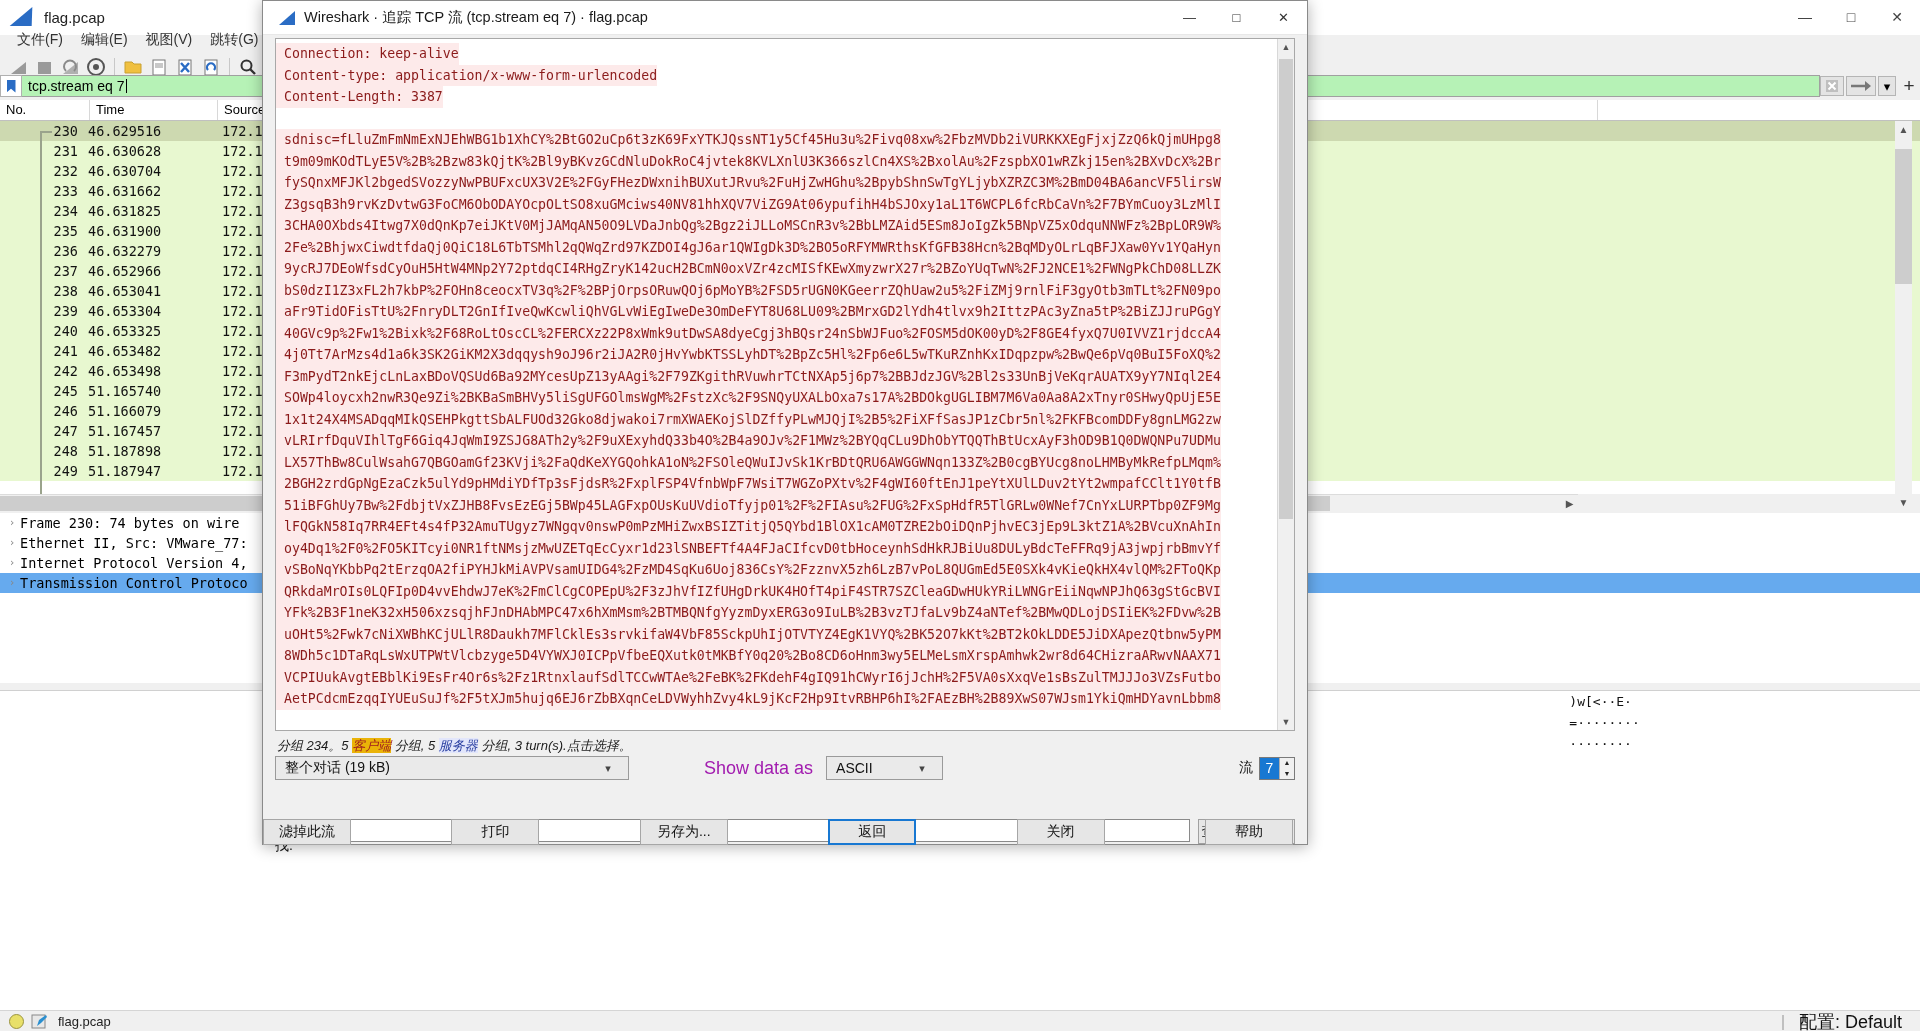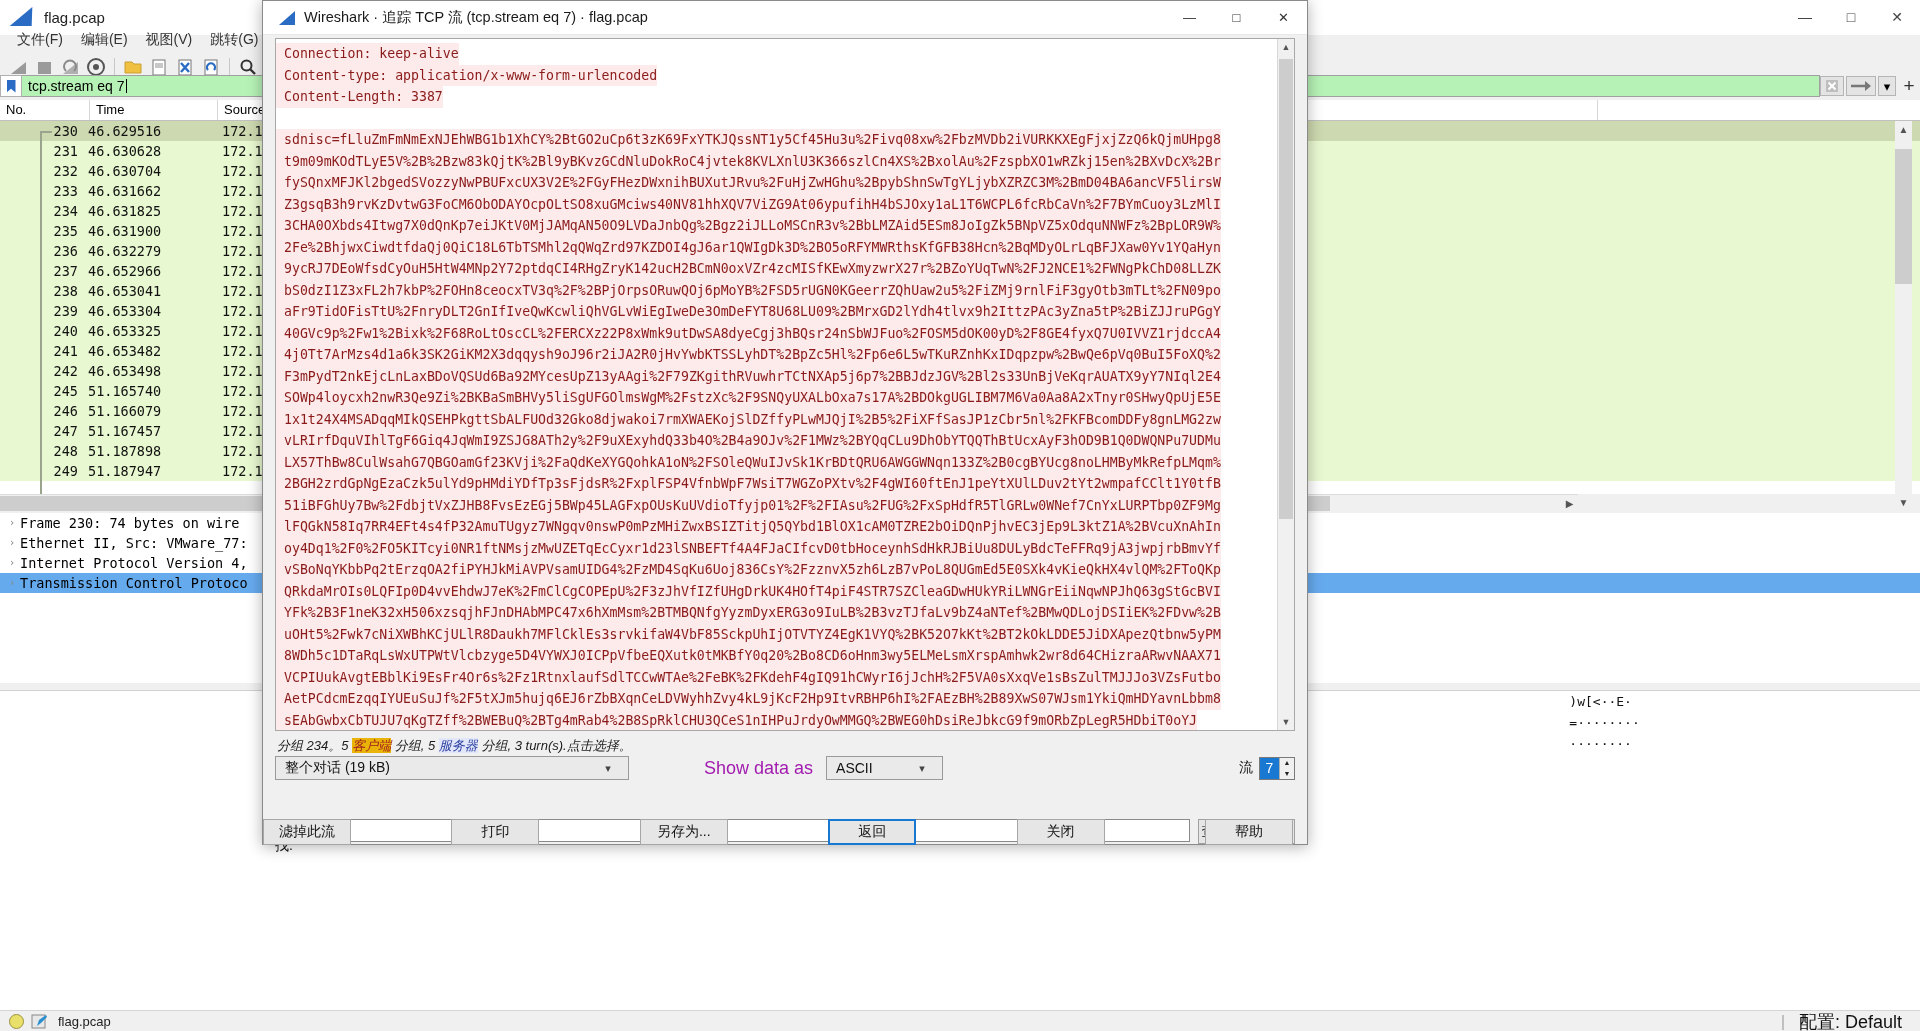--- a/index.html
+++ b/index.html
@@ -453,21 +453,20 @@
           <div class="sv-line-wrap"><div class="sv-line req">51iBFGhUy7Bw%2FdbjtVxZJHB8FvsEzEGj5BWp45LAGFxpOUsKuUVdioTfyjp01%2F%2FIAsu%2FUG%2FxSpHdfR5TlGRLw0WNef7CnYxLURPTbp0ZF9Mg</div></div>
           <div class="sv-line-wrap"><div class="sv-line req">lFQGkN58Iq7RR4EFt4s4fP32AmuTUgyz7WNgqv0nswP0mPzMHiZwxBSIZTitjQ5QYbd1BlOX1cAM0TZRE2bOiDQnPjhvEC3jEp9L3ktZ1A%2BVcuXnAhIn</div></div>
           <div class="sv-line-wrap"><div class="sv-line req">oy4Dq1%2F0%2FO5KITcyi0NR1ftNMsjzMwUZETqEcCyxr1d23lSNBEFTf4A4FJaCIfcvD0tbHoceynhSdHkRJBiUu8DULyBdcTeFFRq9jA3jwpjrbBmvYf</div></div>
           <div class="sv-line-wrap"><div class="sv-line req">vSBoNqYKbbPq2tErzqOA2fiPYHJkMiAVPVsamUIDG4%2FzMD4SqKu6Uoj836CsY%2FzznvX5zh6LzB7vPoL8QUGmEd5E0SXk4vKieQkHX4vlQM%2FToQKp</div></div>
           <div class="sv-line-wrap"><div class="sv-line req">QRkdaMrOIs0LQFIp0D4vvEhdwJ7eK%2FmClCgCOPEpU%2F3zJhVfIZfUHgDrkUK4HOfT4piF4STR7SZCleaGDwHUkYRiLWNGrEiiNqwNPJhQ63gStGcBVI</div></div>
           <div class="sv-line-wrap"><div class="sv-line req">YFk%2B3F1neK32xH506xzsqjhFJnDHAbMPC47x6hXmMsm%2BTMBQNfgYyzmDyxERG3o9IuLB%2B3vzTJfaLv9bZ4aNTef%2BMwQDLojDSIiEK%2FDvw%2B</div></div>
           <div class="sv-line-wrap"><div class="sv-line req">uOHt5%2Fwk7cNiXWBhKCjULlR8Daukh7MFlCklEs3srvkifaW4VbF85SckpUhIjOTVTYZ4EgK1VYQ%2BK52O7kKt%2BT2kOkLDDE5JiDXApezQtbnw5yPM</div></div>
           <div class="sv-line-wrap"><div class="sv-line req">8WDh5c1DTaRqLsWxUTPWtVlcbzyge5D4VYWXJ0ICPpVfbeEQXutk0tMKBfY0q20%2Bo8CD6oHnm3wy5ELMeLsmXrspAmhwk2wr8d64CHizraARwvNAAX71</div></div>
           <div class="sv-line-wrap"><div class="sv-line req">VCPIUukAvgtEBblKi9EsFr4Or6s%2Fz1RtnxlaufSdlTCCwWTAe%2FeBK%2FKdehF4gIQ91hCWyrI6jJchH%2F5VA0sXxqVe1sBsZulTMJJJo3VZsFutbo</div></div>
           <div class="sv-line-wrap"><div class="sv-line req">AetPCdcmEzqqIYUEuSuJf%2F5tXJm5hujq6EJ6rZbBXqnCeLDVWyhhZvy4kL9jKcF2Hp9ItvRBHP6hI%2FAEzBH%2B89XwS07WJsm1YkiQmHDYavnLbbm8</div></div>
-          <div class="sv-line-wrap"><div class="sv-line req">sEAbGwbxCbTUJU7qKgTZff%2BWEBuQ%2BTg4mRab4%2B8SpRklCHU3QCeS1nIHPuJrdyOwMMGQ%2BWEG0hDsiReJbkcG9f9mORbZpLegR5HDbiT0oYJ</div></div>
         </div>
       <div class="sv-vscroll">
         <div class="svs-arrow">▲</div>
         <div class="svs-thumb"></div>
         <div class="svs-arrow" style="position:absolute;bottom:0;left:0">▼</div>
       </div>
     </div>
 
     <div class="dlg-status">
       <span>分组 234。5 </span><span class="st-client">客户端</span><span> 分组, 5 </span><span class="st-server">服务器</span><span> 分组, 3 turn(s).</span><span>点击选择。</span>

